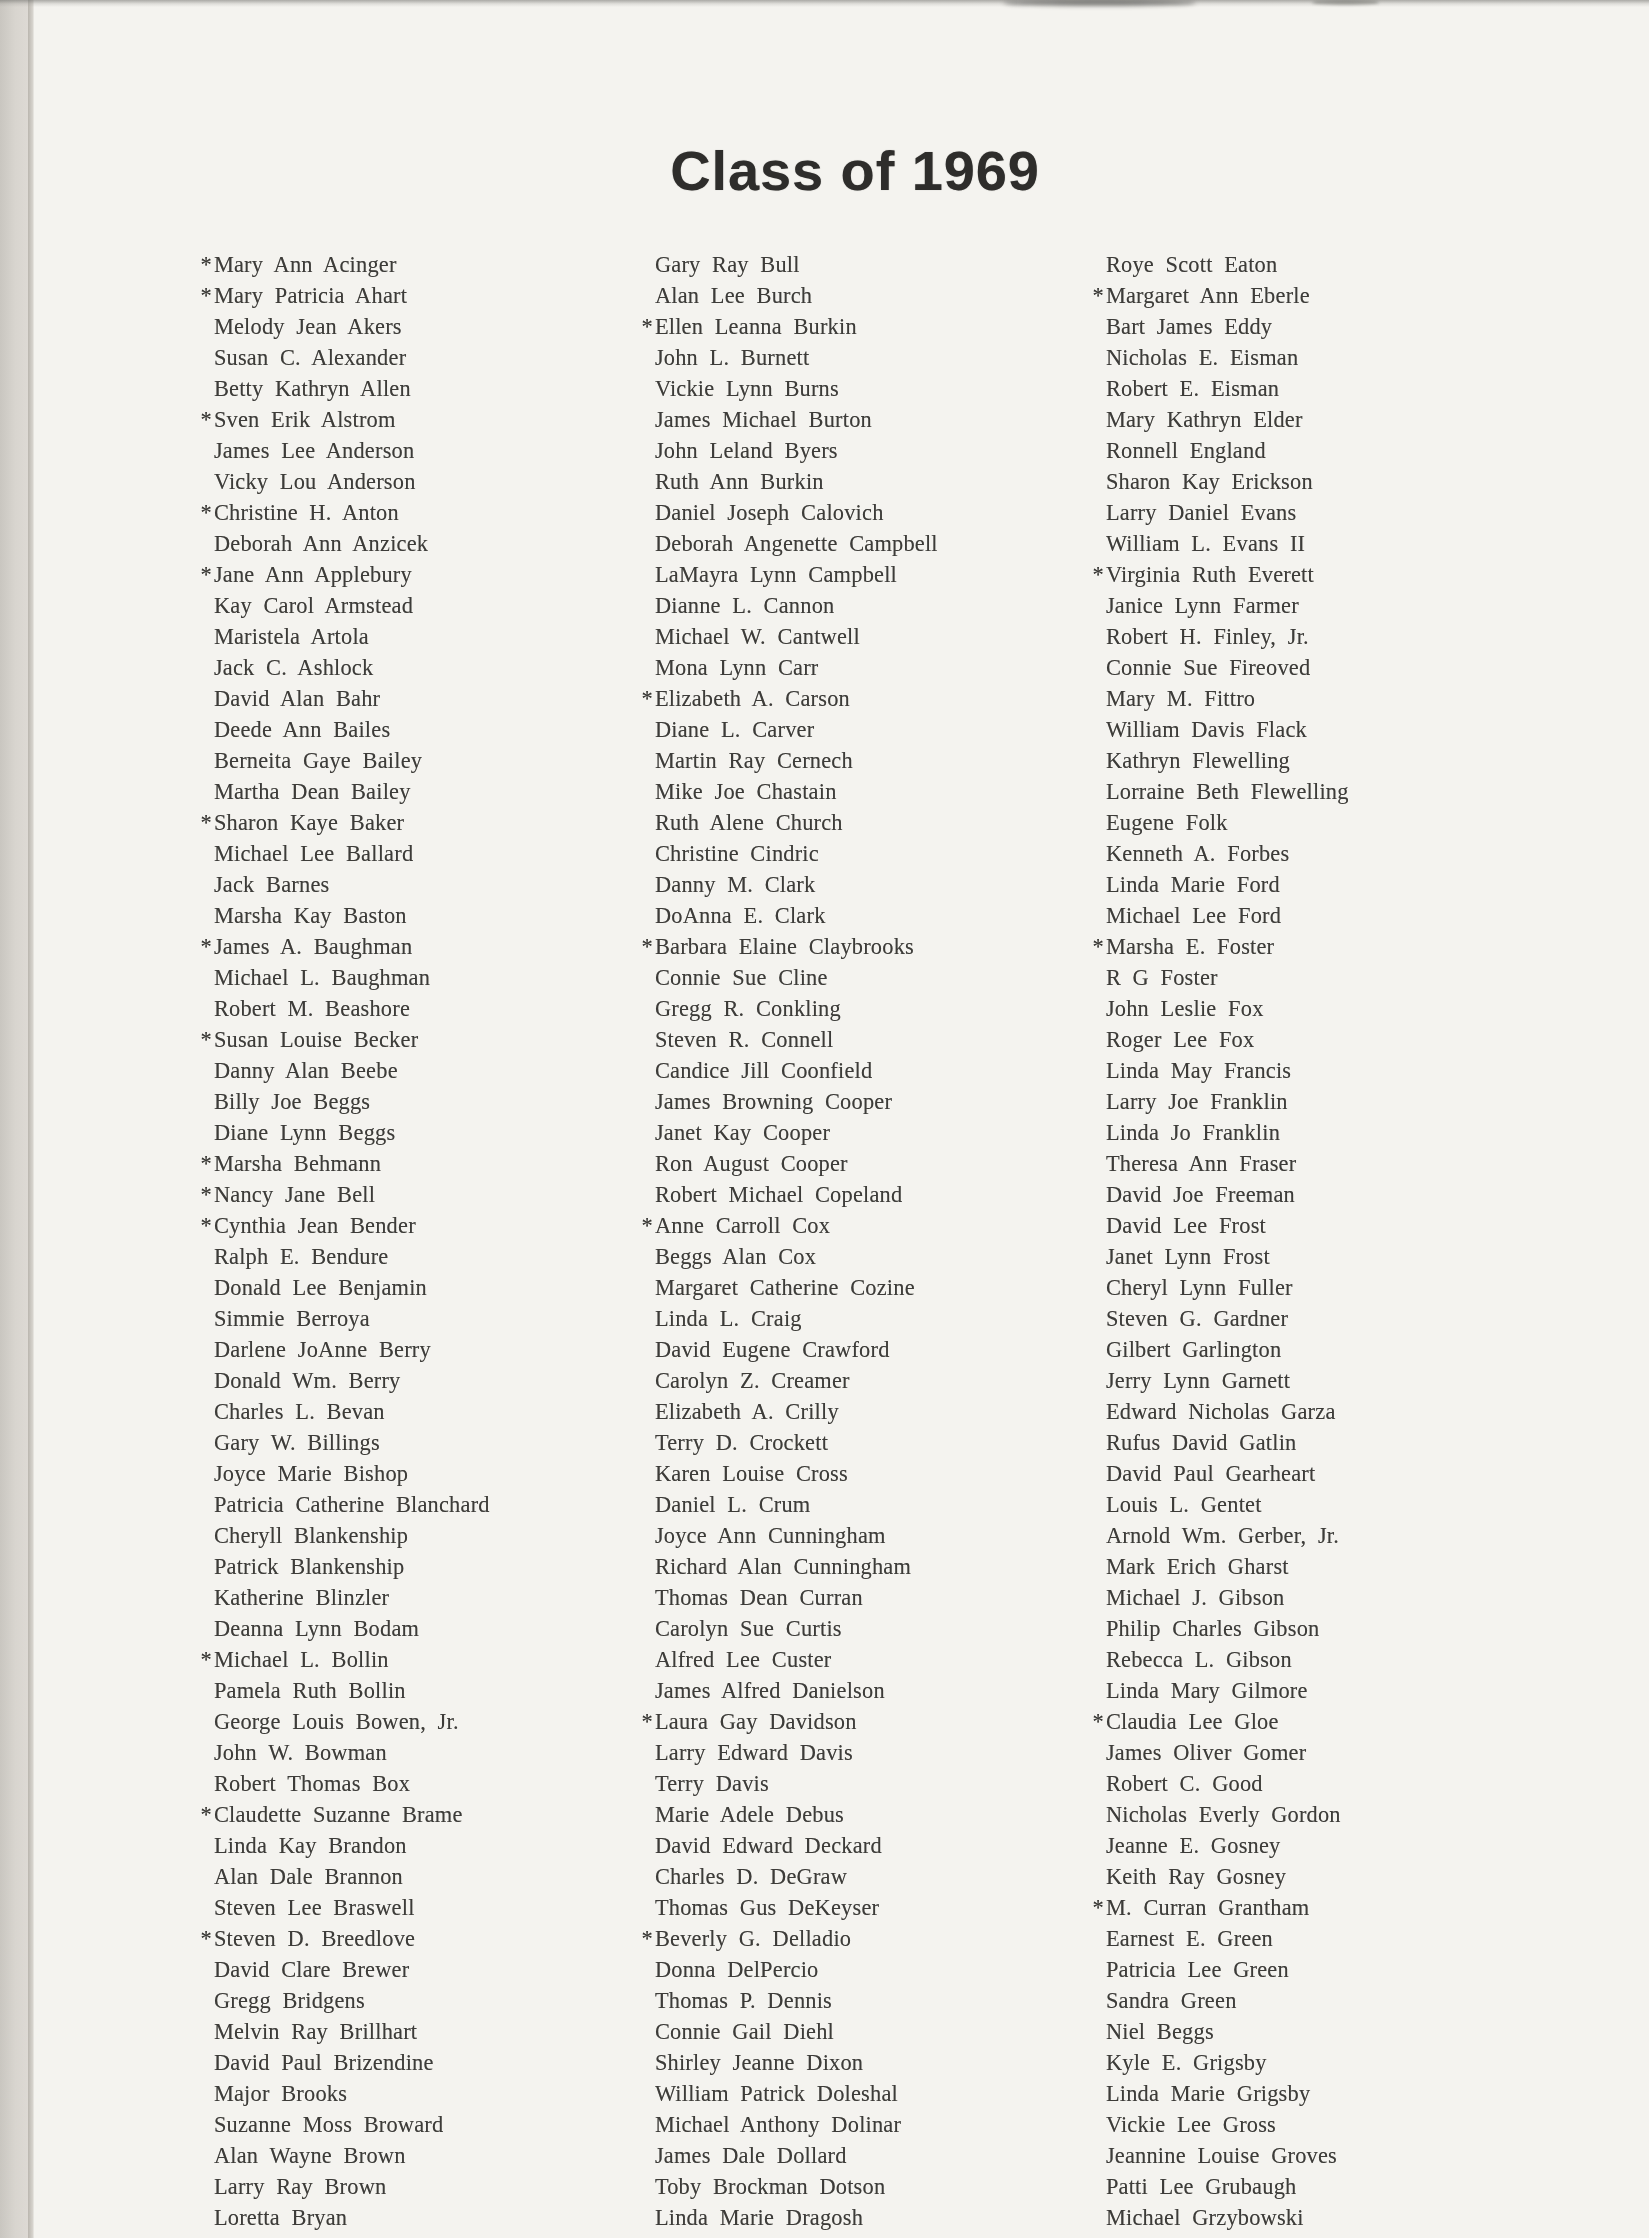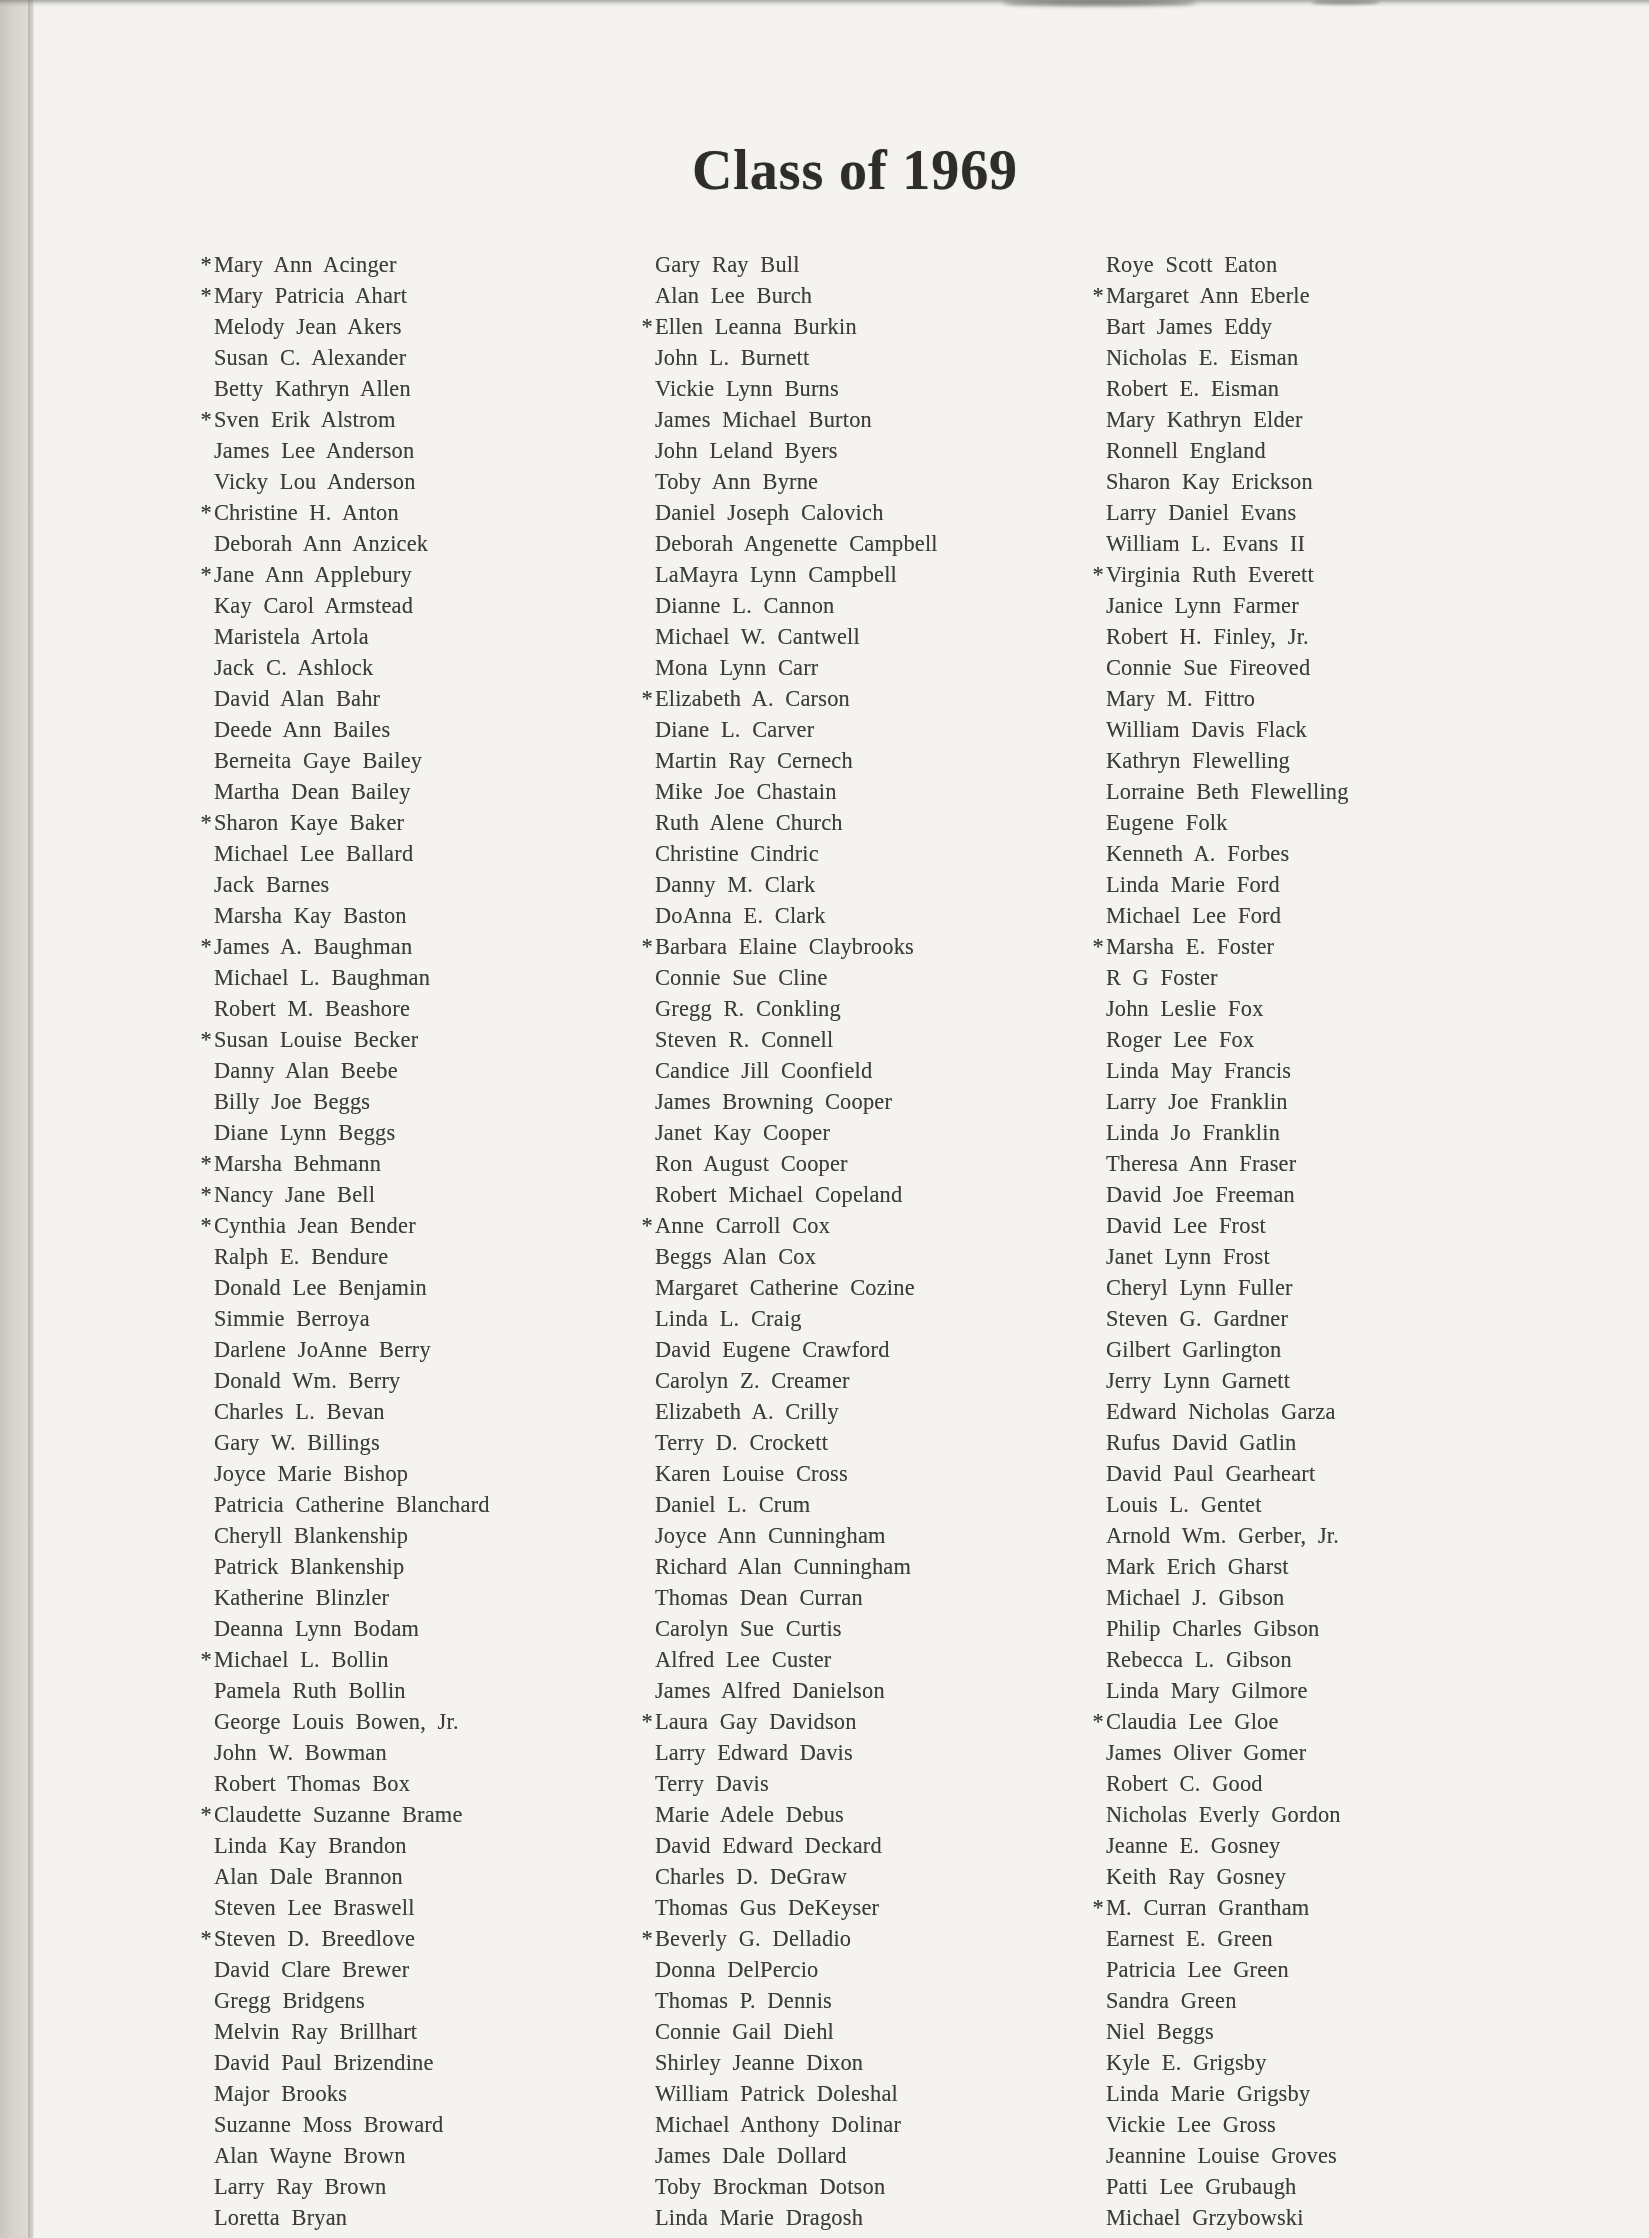--- a/index.html
+++ b/index.html
@@ -48,21 +48,21 @@
     background: rgba(70,70,66,0.4);
     filter: blur(1.8px);
     border-radius: 50%;
   }
   .page-title {
     position: absolute;
     top: 138px;
     left: 855px;
     transform: translateX(-50%);
     margin: 0;
-    font-family: Liberation Serif, serif;
+    font-family: Liberation Sans, sans-serif;
     font-weight: bold;
     font-size: 56px;
     letter-spacing: 0.9px;
     color: #2e2d2b;
     white-space: nowrap;
     text-shadow: 0 0 0.9px rgba(40,40,38,0.45);
   }
   .names-column {
     position: absolute;
     top: 249px;
@@ -389,21 +389,21 @@
     <div class="row">
       <span class="star"></span>
       <span class="nm">James Michael Burton</span>
     </div>
     <div class="row">
       <span class="star"></span>
       <span class="nm">John Leland Byers</span>
     </div>
     <div class="row">
       <span class="star"></span>
-      <span class="nm">Toby Ann Byrne</span>
+      <span class="nm">Ruth Ann Burkin</span>
     </div>
     <div class="row">
       <span class="star"></span>
       <span class="nm">Daniel Joseph Calovich</span>
     </div>
     <div class="row">
       <span class="star"></span>
       <span class="nm">Deborah Angenette Campbell</span>
     </div>
     <div class="row">

